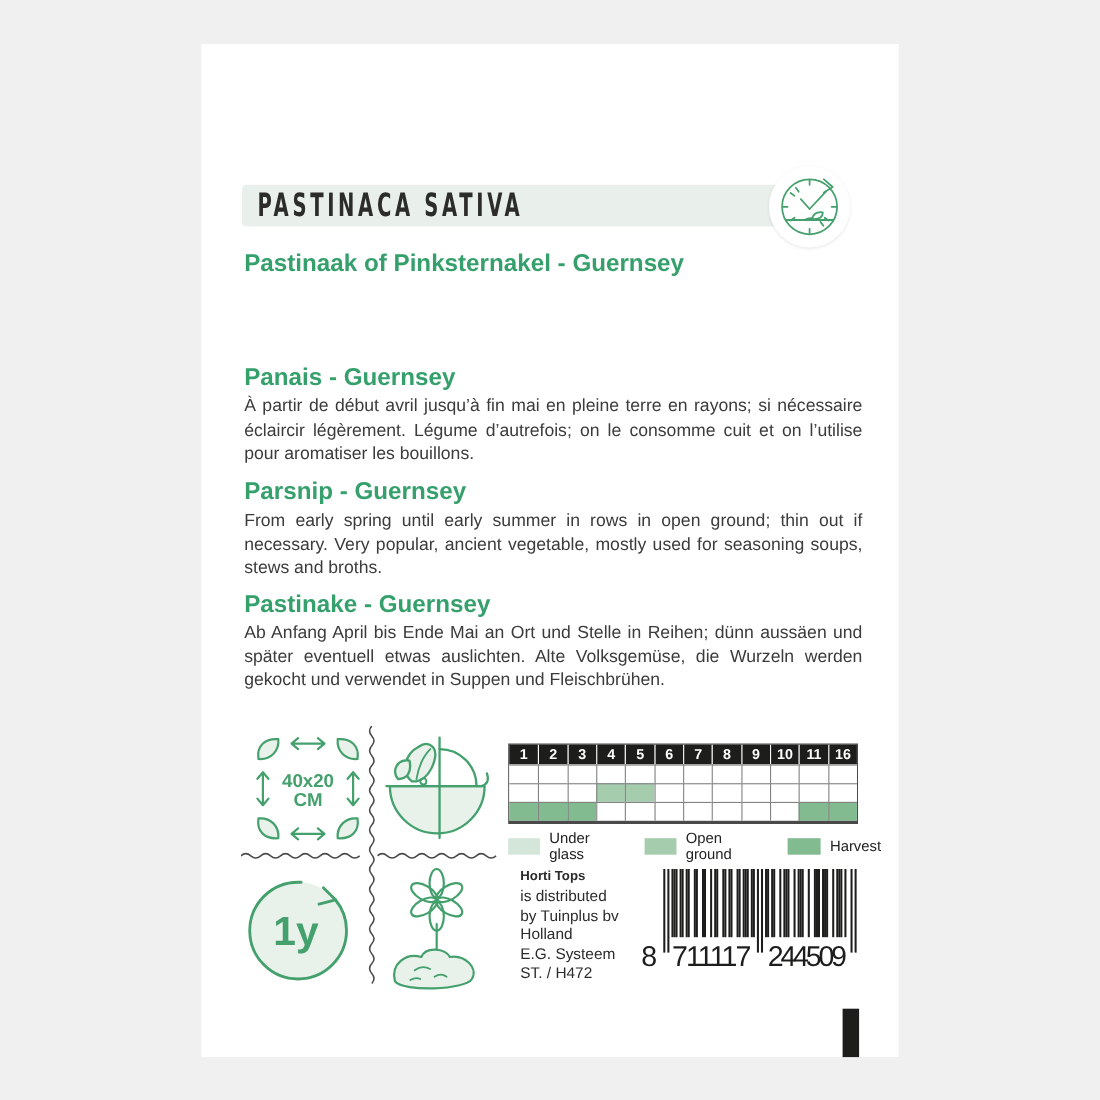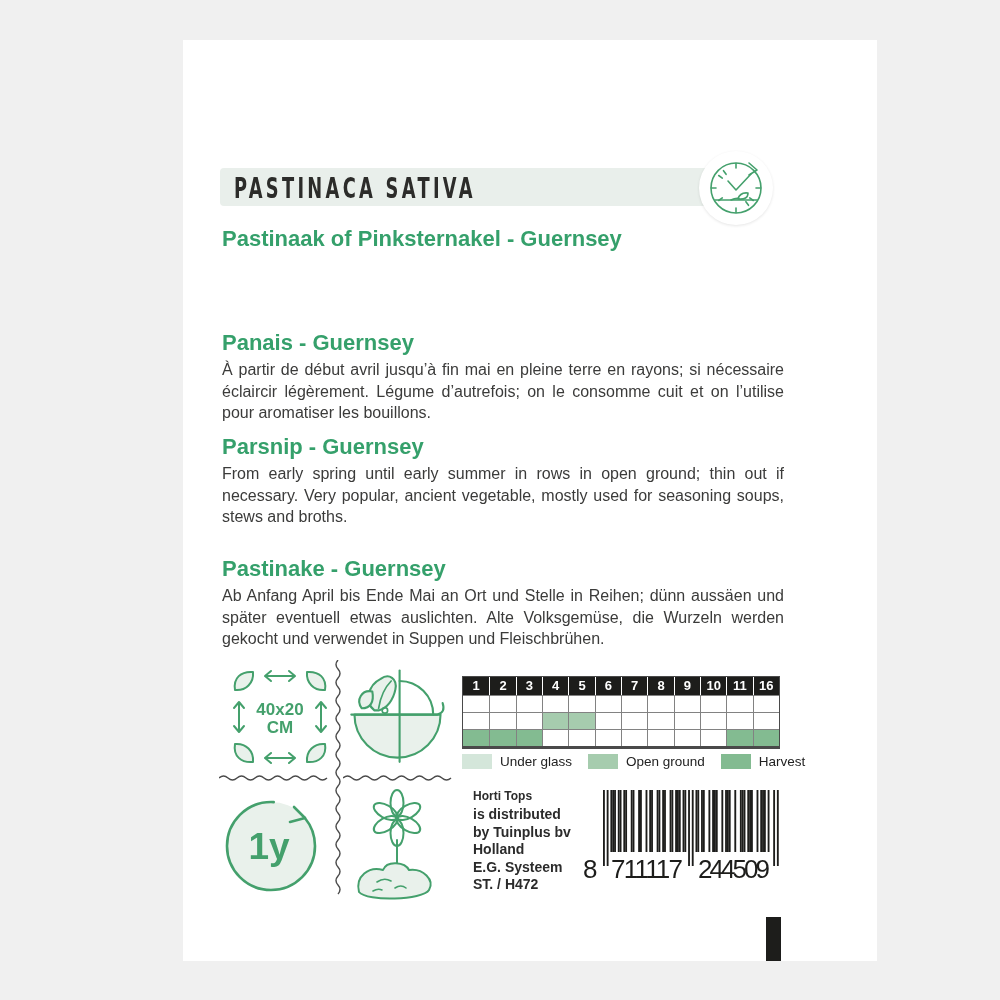--- a/index.html
+++ b/index.html
@@ -2,21 +2,21 @@
 <html><head>
 <meta charset="utf-8">
 <style>
   html,body{margin:0;padding:0;}
   body{
     width:1000px;height:1000px;position:relative;overflow:hidden;
     background:var(--page-bg,#f0f0f0);
     font-family:"Liberation Sans",sans-serif;
   }
   .card{
-    position:absolute;left:183px;top:40px;width:694px;height:921px;
+    position:absolute;left:183px;top:40px;width:634px;height:921px;
     background:var(--card-bg,#ffffff);
   }
   
   .band{
     position:absolute;left:37px;top:128px;width:506px;height:38px;
     background:var(--band-bg,#e9efeb);border-radius:4px 2px 2px 4px;z-index:1;
   }
   .title{
     position:absolute;left:14px;top:4px;
     font-size:27px;font-weight:bold;letter-spacing:5px;color:#2c2c2a;
@@ -25,21 +25,21 @@
   }
   .clock-chip{
     position:absolute;left:516px;top:111px;width:74px;height:74px;border-radius:50%;
     background:#fff;z-index:2;box-shadow:0 1px 3px rgba(0,0,0,0.10);
   }
   .clock-chip svg{position:absolute;left:8px;top:8px;}
   
   .sec{position:absolute;left:39px;width:562px;}
   .sec h2{margin:0 0 3px 0;font-size:22px;color:var(--accent,#35a06b);font-weight:bold;}
   .sec p{margin:0;font-size:16px;line-height:21.5px;color:#3b3b3a;text-align:justify;}
-  .sec-nl{top:186px}.sec-fr{top:290px}.sec-en{top:394px}.sec-de{top:516px}
+  .sec-nl{top:186px}.sec-fr{top:290px}.sec-en{top:394px}.sec-de{top:496px}
   
   .icon{position:absolute;}
   .icon .st{fill:none;stroke:var(--icon-green,#44a06c);stroke-width:2;stroke-linecap:round;stroke-linejoin:round;}
   .icon .st15{fill:none;stroke:var(--icon-green,#44a06c);stroke-width:1.6;stroke-linecap:round;stroke-linejoin:round;}
   .icon .fl{fill:var(--icon-fill,#e9f1eb);stroke:var(--icon-green,#44a06c);stroke-width:2;stroke-linejoin:round;}
   .icon .soft{fill:var(--icon-fill,#e9f1eb);stroke:none;}
   .icon .tx{fill:var(--icon-green,#44a06c);font-weight:bold;font-family:"Liberation Sans",sans-serif;}
   .wave{position:absolute;}
   .wave path{fill:none;stroke:#4b4b4b;stroke-width:1.4;}
   
@@ -50,21 +50,21 @@
   .cal-row{display:grid;grid-template-columns:repeat(12,1fr);}
   .cal-c{height:16px;border-left:1px solid #828282;border-top:1px solid #828282;background:#fff;}
   .cal-c:first-child{border-left:none;}
   .legend{position:absolute;left:279px;top:714px;display:flex;align-items:center;}
   .leg-item{display:flex;align-items:center;margin-right:16px;justify-content:space-between;}
   .leg-sw{width:30px;height:15px;margin-right:8px;}
   .leg-lb{font-size:13.5px;color:#222;}
   
   .dist{position:absolute;left:290px;top:749px;color:#2b2b2b;}
   .dist-name{font-size:12px;font-weight:bold;margin-bottom:3px;}
-  .dist-line{font-size:14px;line-height:17.5px;font-weight:bold;}
+  .dist-line{font-size:14px;line-height:17.5px;}
   .barcode{position:absolute;left:398px;top:748px;}
   .barcode rect.bar{fill:#1d1d1b;}
   .barcode text{fill:#1d1d1b;font-family:"Liberation Sans",sans-serif;font-size:26px;}
   .print-mark{position:absolute;left:583px;top:877px;width:15px;height:44px;background:#1d1d1b;}
 </style>
 </head>
 <body style="--page-bg: #f0f0f0; --card-bg: #ffffff; --band-bg: #e9efeb; --accent: #35a06b; --icon-green: #44a06c; --icon-fill: #e9f1eb;">
 
 <div class="card">
 

